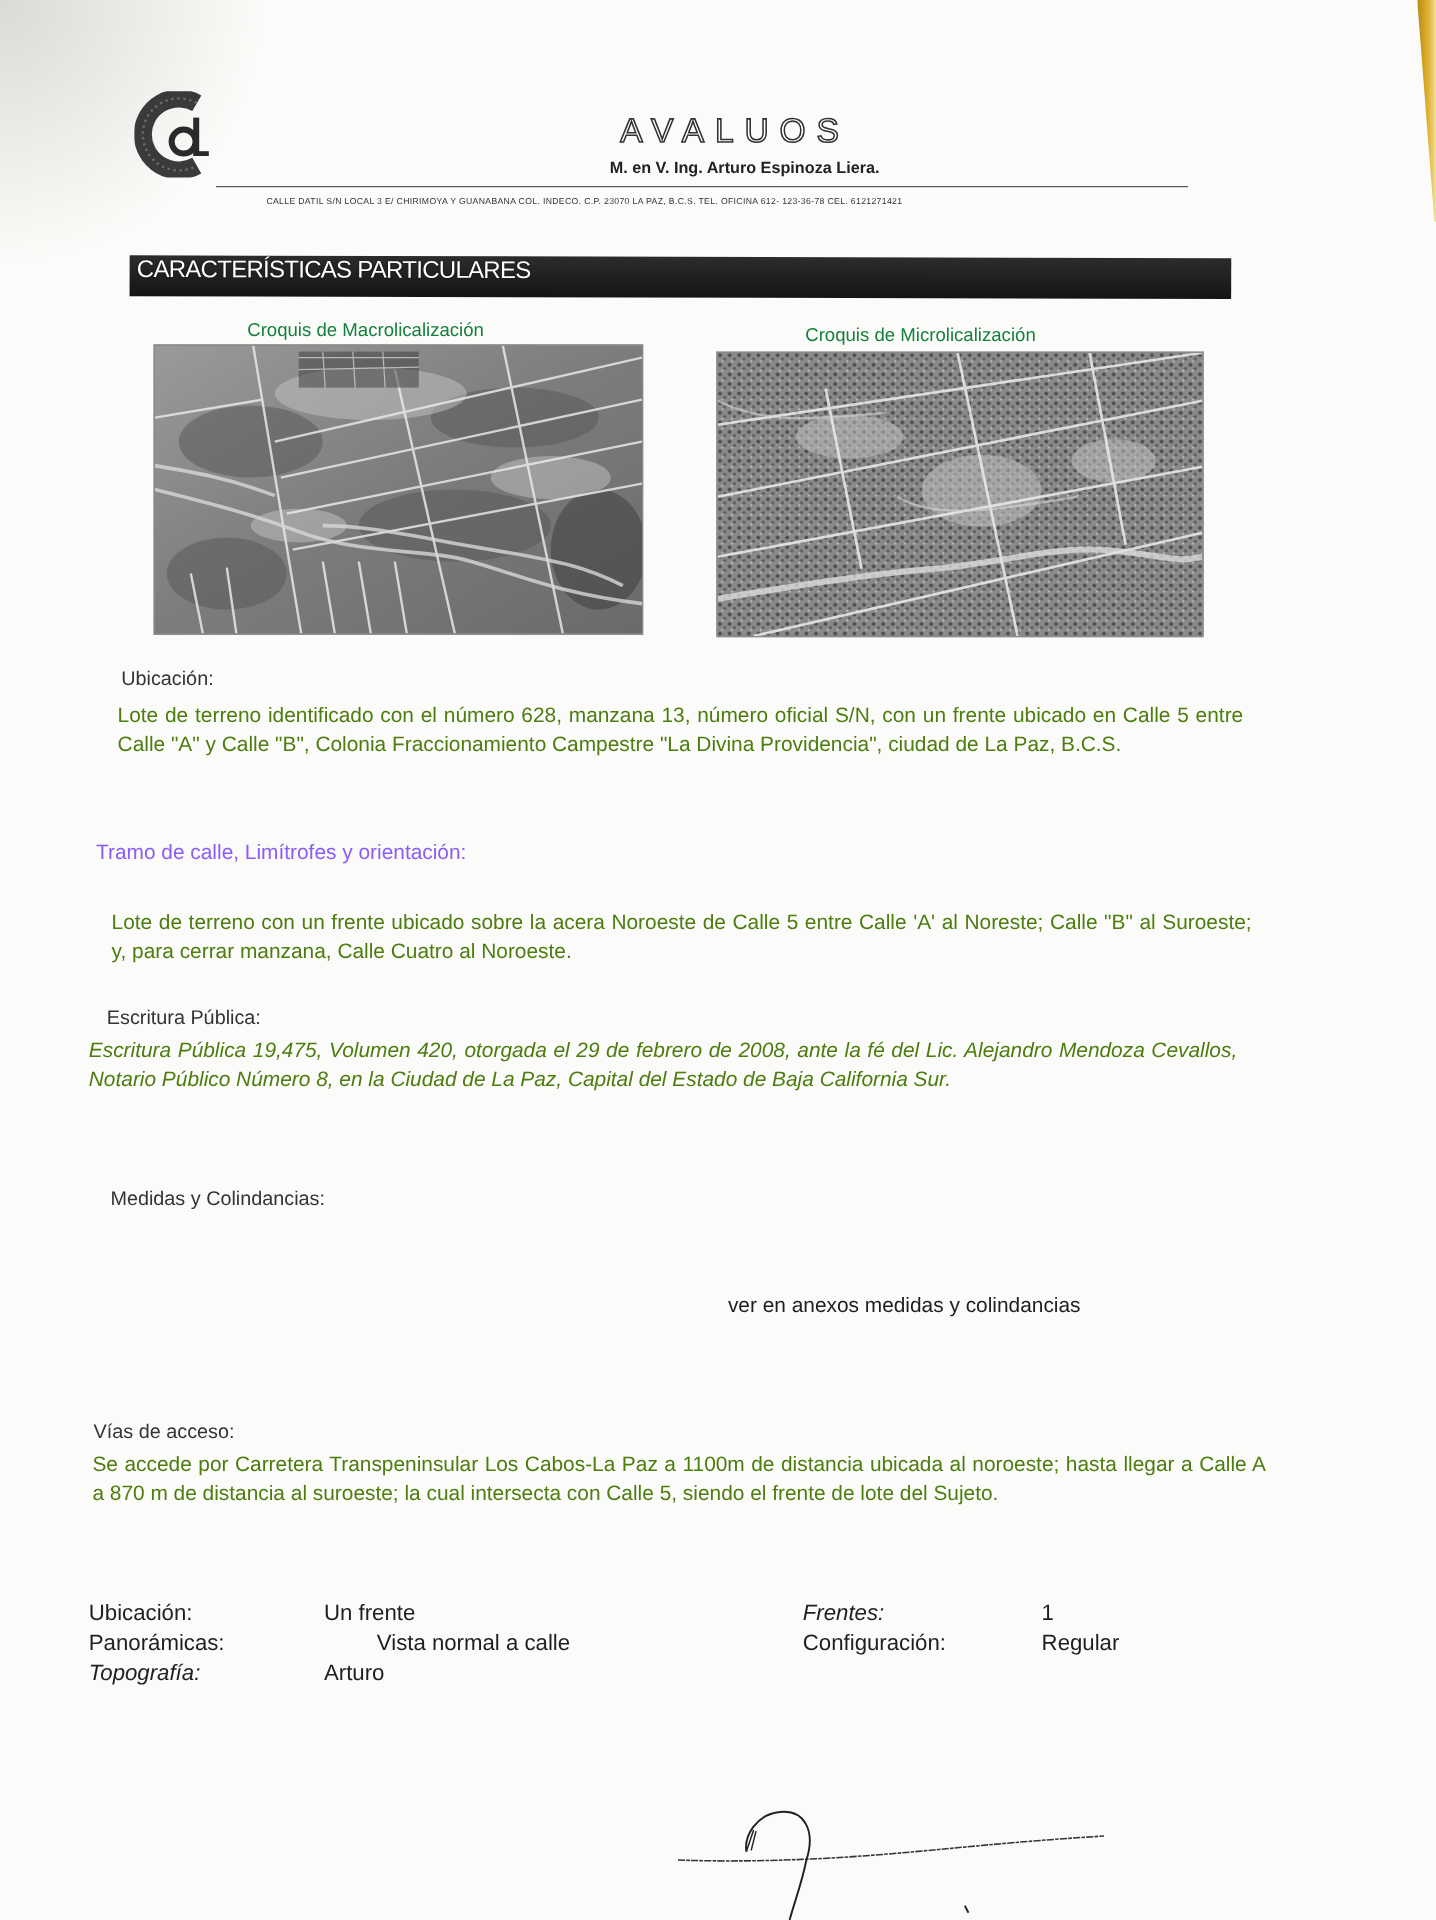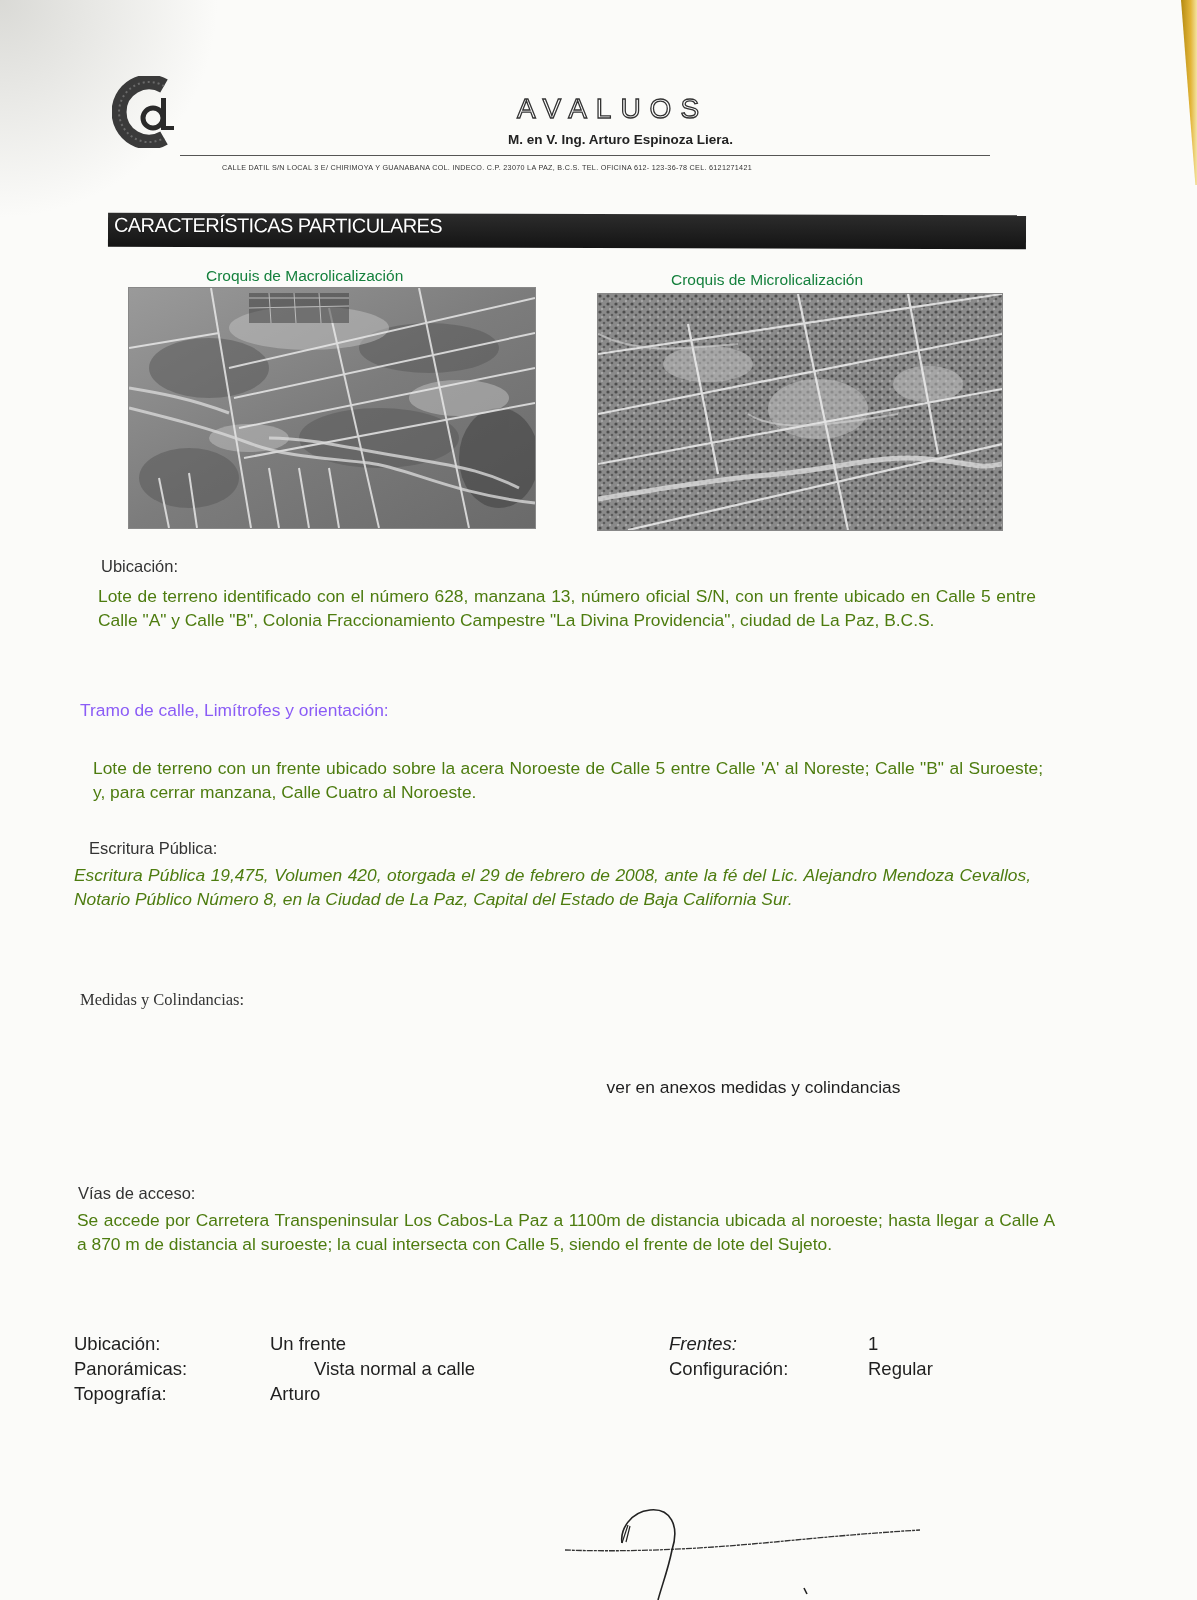--- a/index.html
+++ b/index.html
@@ -186,31 +186,31 @@
 
 <div class="label" style="left:101px; top:557px;">Ubicación:</div>
 <div class="para" style="left:98px; top:584px; width:938px;">Lote de terreno identificado con el número 628, manzana 13, número oficial S/N, con un frente ubicado en Calle 5 entre Calle "A" y Calle "B", Colonia Fraccionamiento Campestre "La Divina Providencia", ciudad de La Paz, B.C.S.</div>
 
 <div class="label" style="left:80px; top:700px; font-size:17.4px; color:#8b5cf6;text-align:center;">Tramo de calle, Limítrofes y orientación:</div>
 <div class="para" style="left:93px; top:725px; width:950px;margin-top:31px;">Lote de terreno con un frente ubicado sobre la acera Noroeste de Calle 5 entre Calle 'A' al Noreste; Calle "B" al Suroeste; y, para cerrar manzana, Calle Cuatro al Noroeste.</div>
 
 <div class="label" style="left:89px; top:839px;text-align:center;">Escritura Pública:</div>
 <div class="para" style="left:74px; top:863px; width:957px;font-style:italic;">Escritura Pública 19,475, Volumen 420, otorgada el 29 de febrero de 2008, ante la fé del Lic. Alejandro Mendoza Cevallos, Notario Público Número 8, en la Ciudad de La Paz, Capital del Estado de Baja California Sur.</div>
 
-<div class="label" style="left:80px; top:990px;font-family:Liberation Serif, serif;">Medidas y Colindancias:</div>
+<div class="label" style="left:92px; top:990px;">Medidas y Colindancias:</div>
 <div class="centered-note">ver en anexos medidas y colindancias</div>
 
 <div class="label" style="left:78px; top:1184px;">Vías de acceso:</div>
 <div class="para" style="left:77px; top:1208px; width:978px;">Se accede por Carretera Transpeninsular Los Cabos-La Paz a 1100m de distancia ubicada al noroeste; hasta llegar a Calle A a 870 m de distancia al suroeste; la cual intersecta con Calle 5, siendo el frente de lote del Sujeto.</div>
 
 <div class="kv" style="left:74px; top:1333px;">Ubicación:</div>
 <div class="kv" style="left:270px; top:1333px;">Un frente</div>
 <div class="kv" style="left:74px; top:1358px;">Panorámicas:</div>
 <div class="kv" style="left:270px; top:1358px;margin-left:44px;">Vista normal a calle</div>
-<div class="kv" style="left:74px; top:1383px;">Topografía:</div>
+<div class="kv" style="left:74px; top:1383px;font-style:italic;">Topografía:</div>
 <div class="kv" style="left:270px; top:1383px;">Arturo</div>
 
 <div class="kv" style="left:669px; top:1333px;font-style:italic;">Frentes:</div>
 <div class="kv" style="left:868px; top:1333px;">1</div>
 <div class="kv" style="left:669px; top:1358px;">Configuración:</div>
 <div class="kv" style="left:868px; top:1358px;">Regular</div>
 
 <div class="signature">
   <svg viewBox="0 0 360 110" width="360" height="110">
     <path d="M5 60 C60 62 120 60 180 55 S280 45 360 40" fill="none" stroke="#333" stroke-width="1.3" stroke-dasharray="6 1 3 1"></path>

